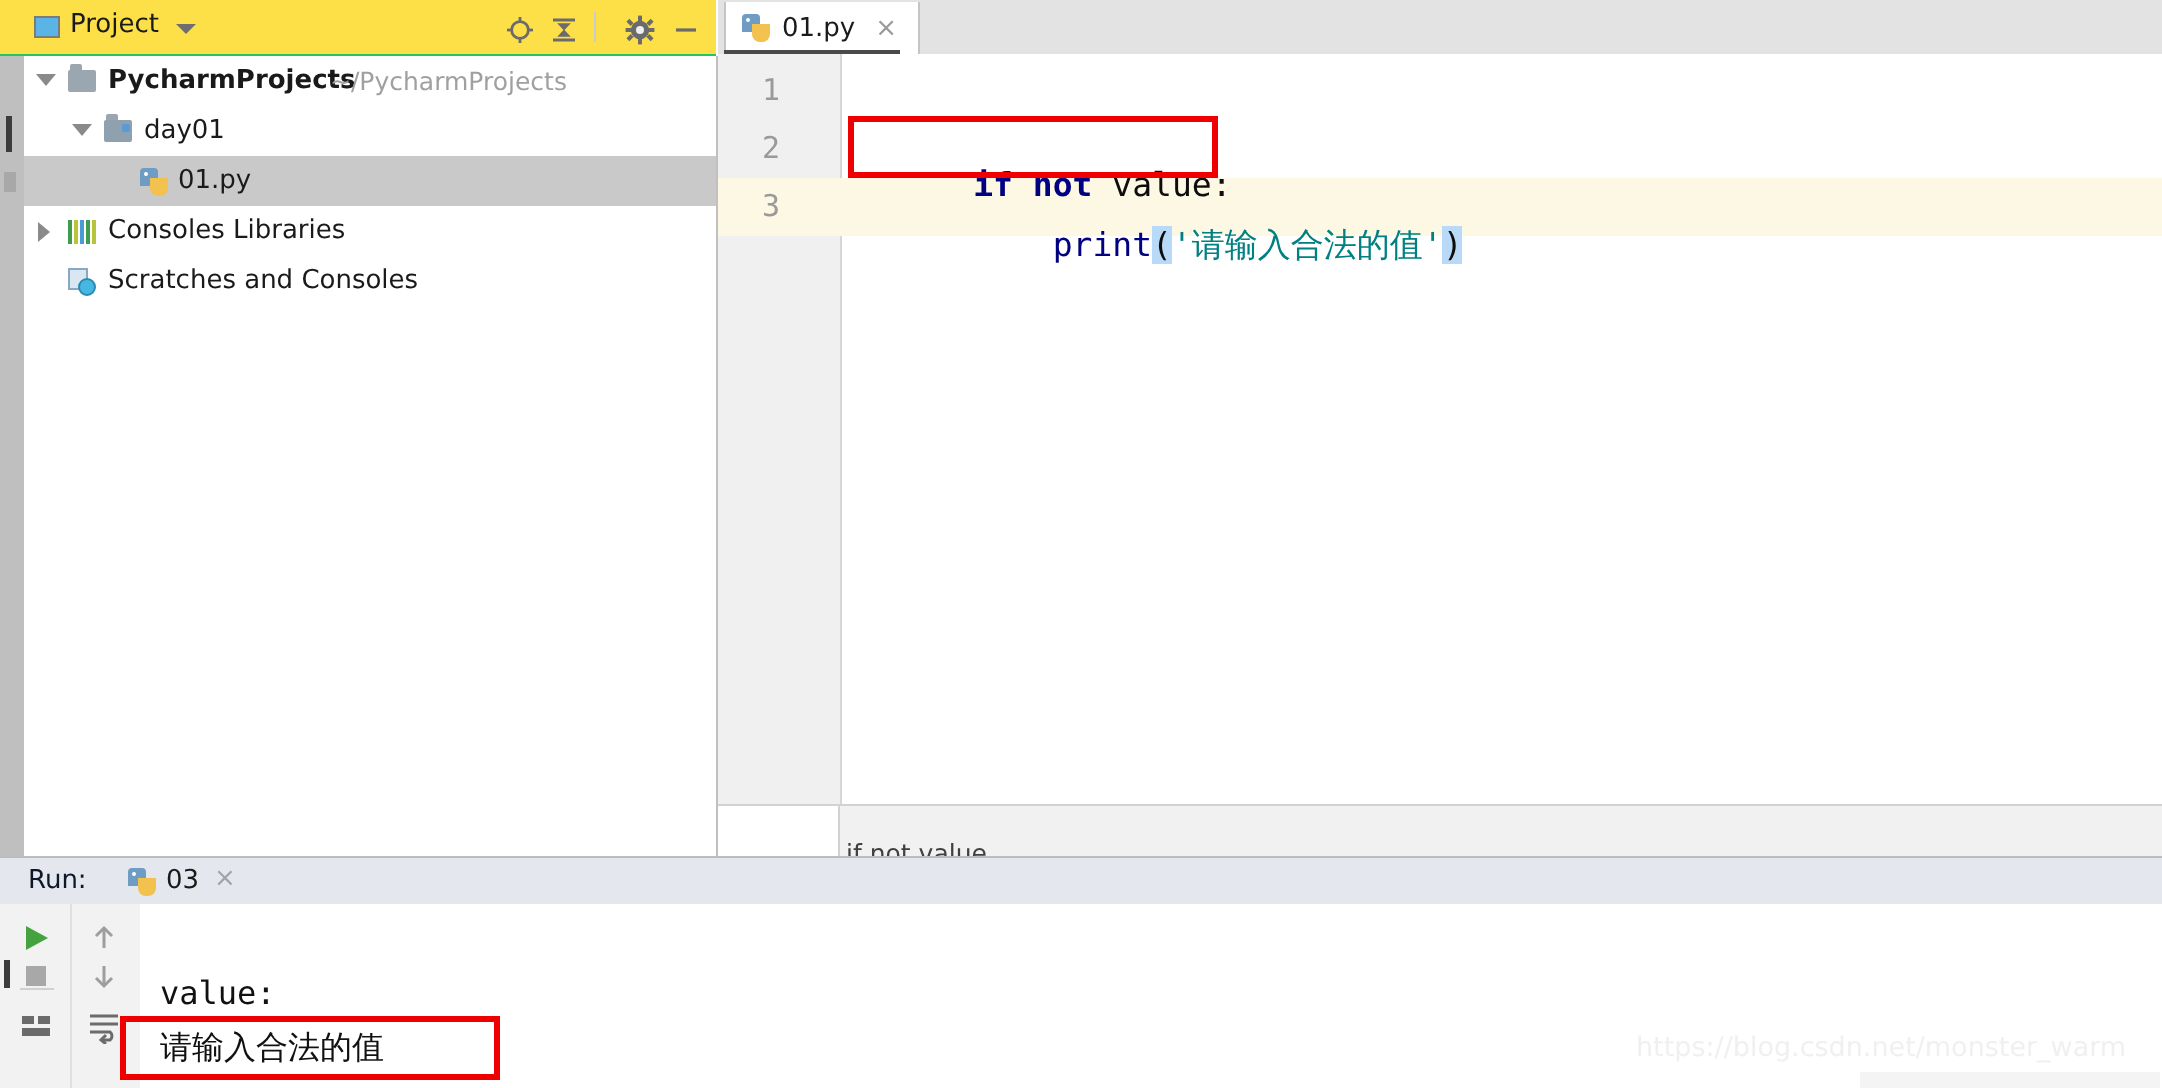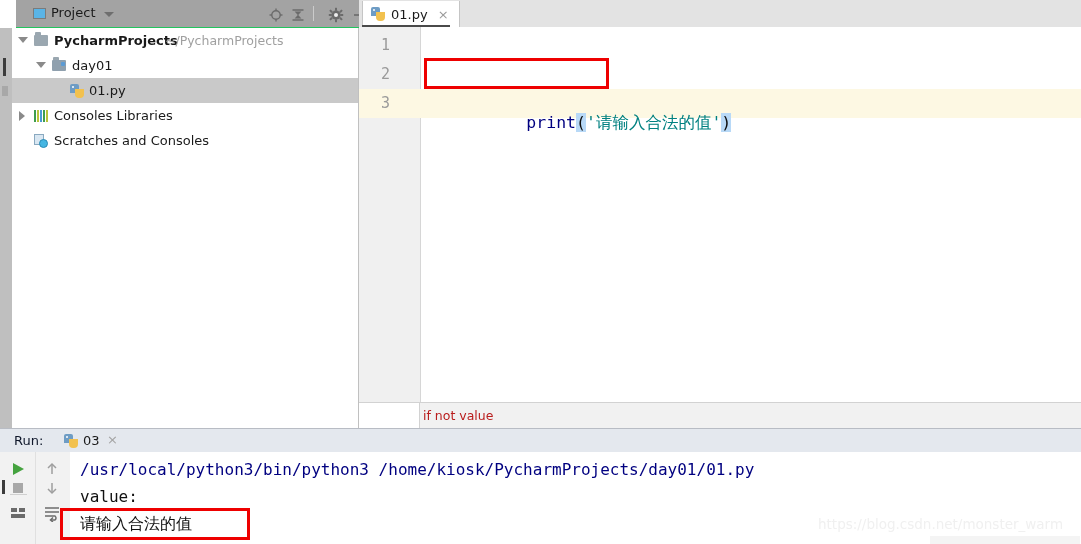--- a/index.html
+++ b/index.html
@@ -18,22 +18,22 @@
   }
   .toolstrip .tabmark{
     position:absolute;left:3px;top:30px;width:3px;height:18px;background:#3c3c3c;
   }
   .toolstrip .tabmark2{
     position:absolute;left:2px;top:58px;width:6px;height:10px;background:#a8a8a8;
   }
 
   
   .project-header{
-    position:absolute;left:16px;top:0;width:358px;height:27px;
-    background:#a3a3a3;border-bottom:1px solid #22c55e;
+    position:absolute;left:0;top:0;width:358px;height:27px;
+    background:#fde047;border-bottom:1px solid #22c55e;
   }
   .ph-icon{
     position:absolute;left:17px;top:8px;width:13px;height:11px;
     background:#5ab4e6;border:1px solid #7b7b7b;box-sizing:border-box;
   }
   .ph-title{
     position:absolute;left:35px;top:5px;font-size:13px;color:#1a1a1a;
   }
   .ph-caret{
     position:absolute;left:88px;top:12px;width:0;height:0;
@@ -130,21 +130,21 @@
   .brace-hl{background:#b8d9f7;}
 
   .redbox{position:absolute;border:3px solid #ee0000;box-sizing:border-box;}
 
   
   .breadcrumb-strip{
     position:absolute;left:359px;top:402px;width:722px;height:26px;
     background:#f1f1f1;border-top:1px solid #d2d2d2;border-bottom:1px solid #cfcfcf;
   }
   .breadcrumb-strip .bc{
-    position:absolute;left:64px;top:5px;font-size:12.5px;color:#b91c1c;
+    position:absolute;left:64px;top:16px;font-size:12.5px;color:#404040;
   }
   .bc-tabshape{
     position:absolute;left:0;top:0;width:60px;height:25px;background:#ffffff;
     border-right:1px solid #d2d2d2;
   }
 
   
   .editor-foot{
     position:absolute;left:359px;top:402px;width:60px;height:26px;background:#fff;
   }
@@ -311,20 +311,23 @@
     <div class="lnhl" style="top:62px;"></div>
     <div class="ln" style="top:9px;">1</div>
     <div class="ln" style="top:38px;">2</div>
     <div class="ln" style="top:67px;">3</div>
   </div>
 
   <div class="editor">
     <div class="curline" style="top:62px;"></div>
 
 
+    <div class="codeline" style="top:37px;">
+      <span class="c-kw">if</span><span class="c-plain"> </span><span class="c-kw">not</span><span class="c-plain"> value:</span>
+    </div>
 
     <div class="codeline" style="top:66px;">
       <span class="c-plain">    </span><span class="c-fn">print</span><span class="c-plain brace-hl">(</span><span class="c-str-cn">'请输入合法的值'</span><span class="c-plain brace-hl">)</span>
     </div>
   </div>
 
   <div class="redbox" style="left:424px;top:58px;width:185px;height:31px;"></div>
 
   <div class="editor-foot"></div>
   <div class="breadcrumb-strip">
@@ -382,21 +385,20 @@
       <svg width="18" height="18" viewBox="0 0 18 18">
         <line x1="2" y1="4" x2="16" y2="4" stroke="#6b6b6b" stroke-width="1.5"></line>
         <line x1="2" y1="8" x2="16" y2="8" stroke="#6b6b6b" stroke-width="1.5"></line>
         <path d="M2 12 H12 a2.5 2.5 0 0 1 0 4 H8" fill="none" stroke="#6b6b6b" stroke-width="1.5"></path>
         <polyline points="10,13.5 7.5,16 10,18" fill="none" stroke="#6b6b6b" stroke-width="1.5"></polyline>
       </svg>
     </div>
   </div>
 
   <div class="console">
-    <div class="cline c-cmd" style="top:8px;">/usr/local/python3/bin/python3 /home/kiosk/PycharmProjects/day01/01.py</div>
     <div class="cline c-out" style="top:35px;">value:</div>
     <div class="cline c-cn" style="top:62px;">请输入合法的值</div>
   </div>
 
   <div class="redbox" style="left:60px;top:508px;width:190px;height:32px;"></div>
 
   <div class="bottom-strip-left"></div>
   <div class="mini-mark"></div>
 
   <div class="watermark">https://blog.csdn.net/monster_warm</div>

